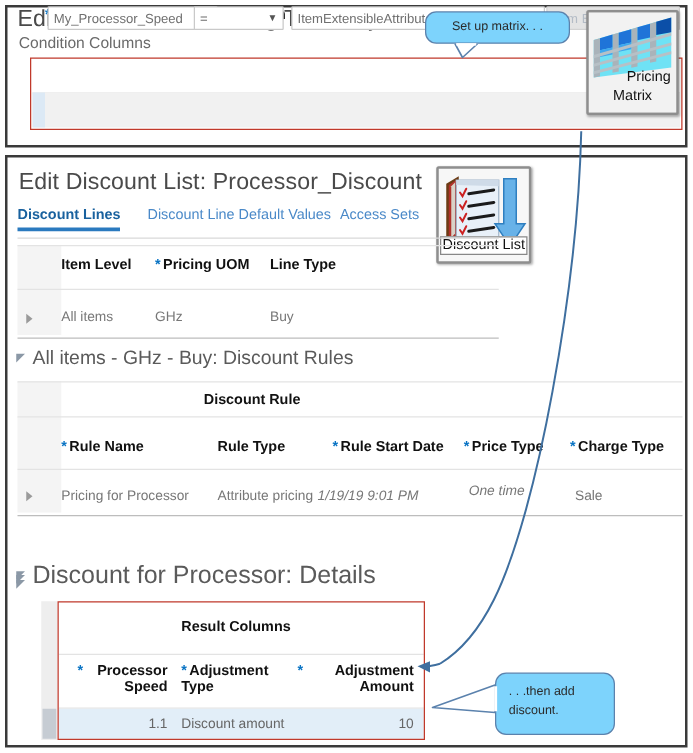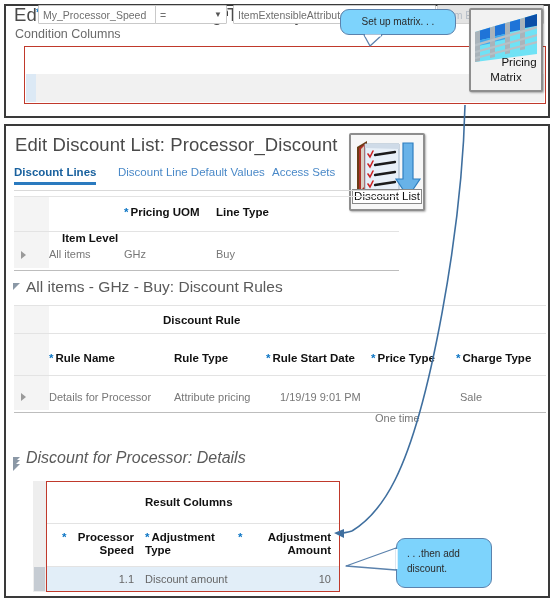--- a/index.html
+++ b/index.html
@@ -216,21 +216,21 @@
 
   <div class="tabs">
     <div class="tab active" style="left:0px;">Discount Lines</div>
     <div class="tab" style="left:104px;">Discount Line Default Values</div>
     <div class="tab" style="left:258px;">Access Sets</div>
   </div>
 
   <div class="rowband" style="left:14px;top:196px;height:72px;"></div>
   <div class="hdrline" style="left:14px;top:196px;width:385px;"></div>
 
-  <div class="colhdr" style="position:absolute;left:62px;top:206px;margin-top:26px;">
+  <div class="colhdr" style="position:absolute;left:49px;top:206px;">
     <span>Item Level</span>
   </div>
   <div class="colhdr" style="position:absolute;left:124px;top:206px;">
     <span class="req">*</span><span>Pricing UOM</span>
   </div>
   <div class="colhdr" style="position:absolute;left:216px;top:206px;">
     <span>Line Type</span>
   </div>
   <div class="hdrline" style="left:14px;top:231px;width:385px;"></div>
 
@@ -262,30 +262,30 @@
   <div class="colhdr" style="position:absolute;left:371px;top:352px;">
     <span class="req">*</span><span>Price Type</span>
   </div>
   <div class="colhdr" style="position:absolute;left:456px;top:352px;">
     <span class="req">*</span><span>Charge Type</span>
   </div>
   <div class="hdrline" style="left:14px;top:375px;width:532px;"></div>
 
   <div>
     <div class="tri" style="left:21px;top:393px;"></div>
-    <div class="cell" style="position:absolute;left:49px;top:391px;">Details for Processor</div>
+    <div class="cell" style="position:absolute;left:49px;top:391px;">Pricing for Processor</div>
     <div class="cell" style="position:absolute;left:174px;top:391px;">Attribute pricing</div>
-    <div class="cell" style="position:absolute;left:280px;top:391px;">1/19/19 9:01 PM</div>
-    <div class="cell" style="position:absolute;left:375px;top:412px;">One time</div>
+    <div class="cell" style="position:absolute;left:254px;top:391px;font-style:italic;">1/19/19 9:01 PM</div>
+    <div class="cell" style="position:absolute;left:375px;top:387px;font-style:italic;">One time</div>
     <div class="cell" style="position:absolute;left:460px;top:391px;">Sale</div>
   </div>
   <div class="thickline" style="left:14px;top:412px;width:532px;"></div>
 
   <div class="tri-d" style="left:13px;top:457px;"></div>
-  <div class="sect" style="left:26px;top:449px;font-size:16px;font-style:italic;">Discount for Processor: Details</div>
+  <div class="sect" style="left:26px;top:449px;font-size:20px;">Discount for Processor: Details</div>
 
   <div class="tri-d" style="left:13px;top:464px;"></div>
 
   <div class="tri-d" style="left:13px;top:460px;"></div>
 
   <div class="rowband" style="left:33px;top:481px;width:13px;height:111px;background:#eeeeee;"></div>
   <div style="position:absolute;left:46px;top:481px;width:294px;height:111px;background:#fff;"></div>
 
   <div class="colhdr" style="position:absolute;left:145px;top:496px;">Result Columns</div>
   <div class="hdrline" style="left:47px;top:523px;width:292px;"></div>

